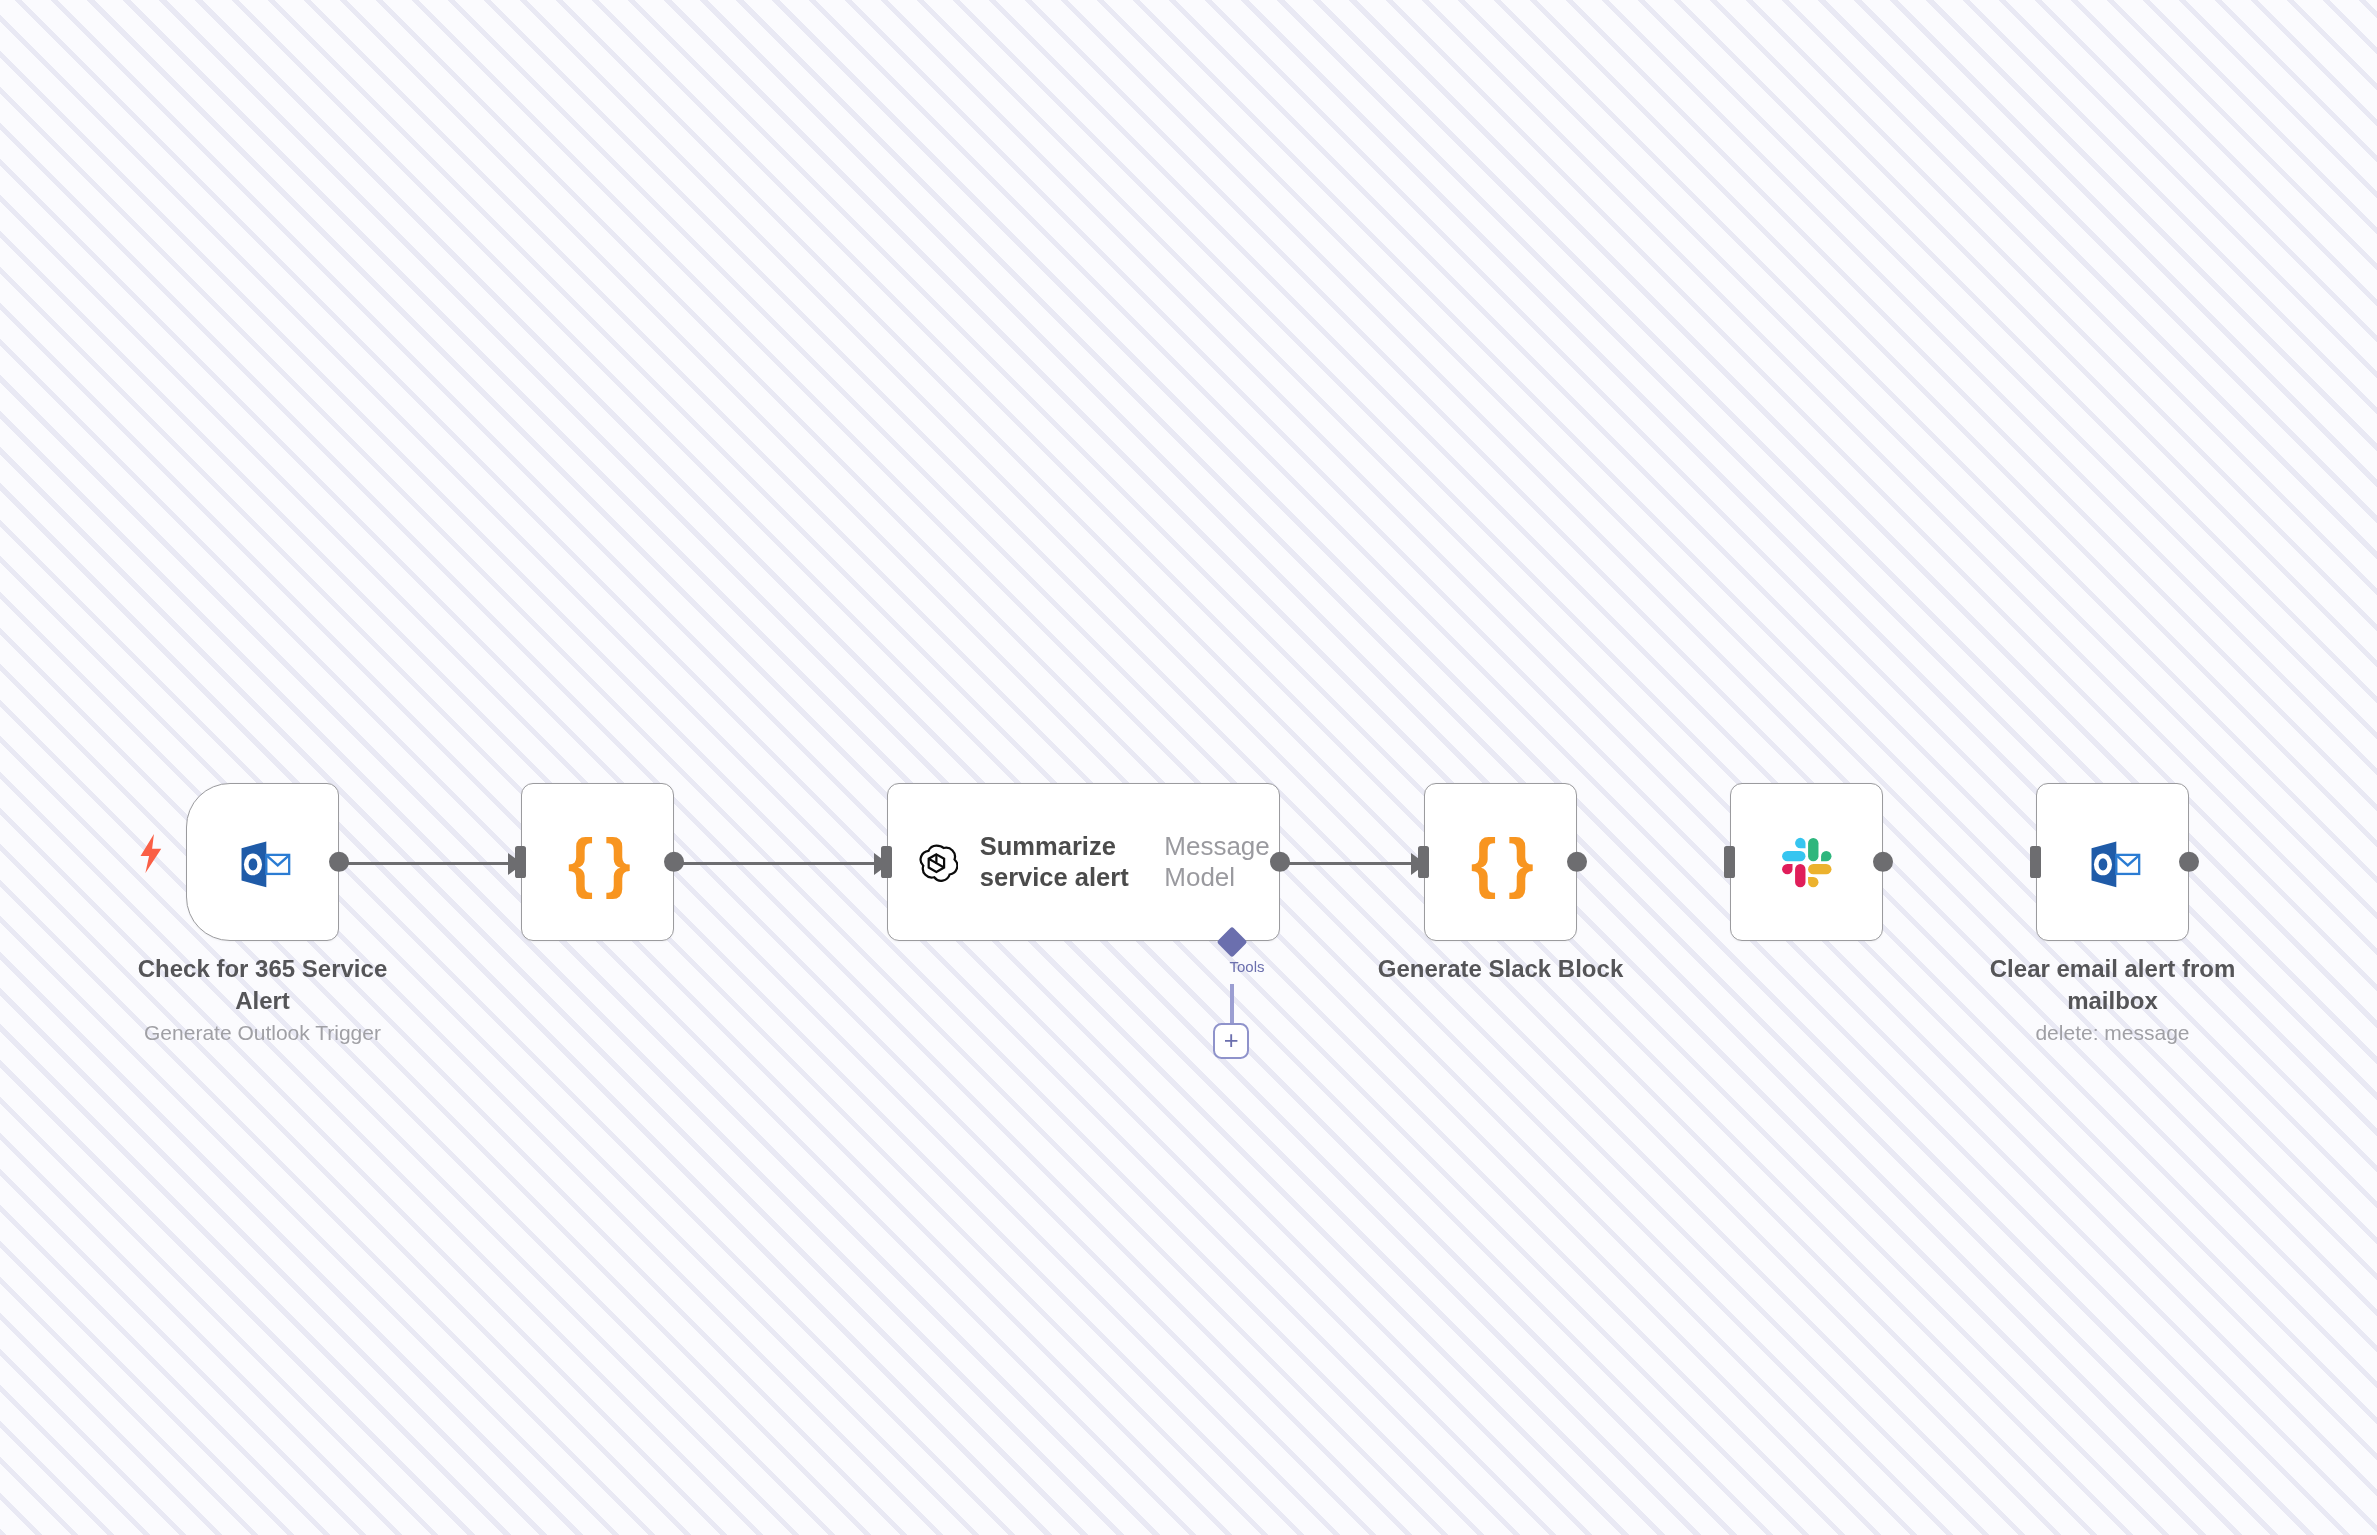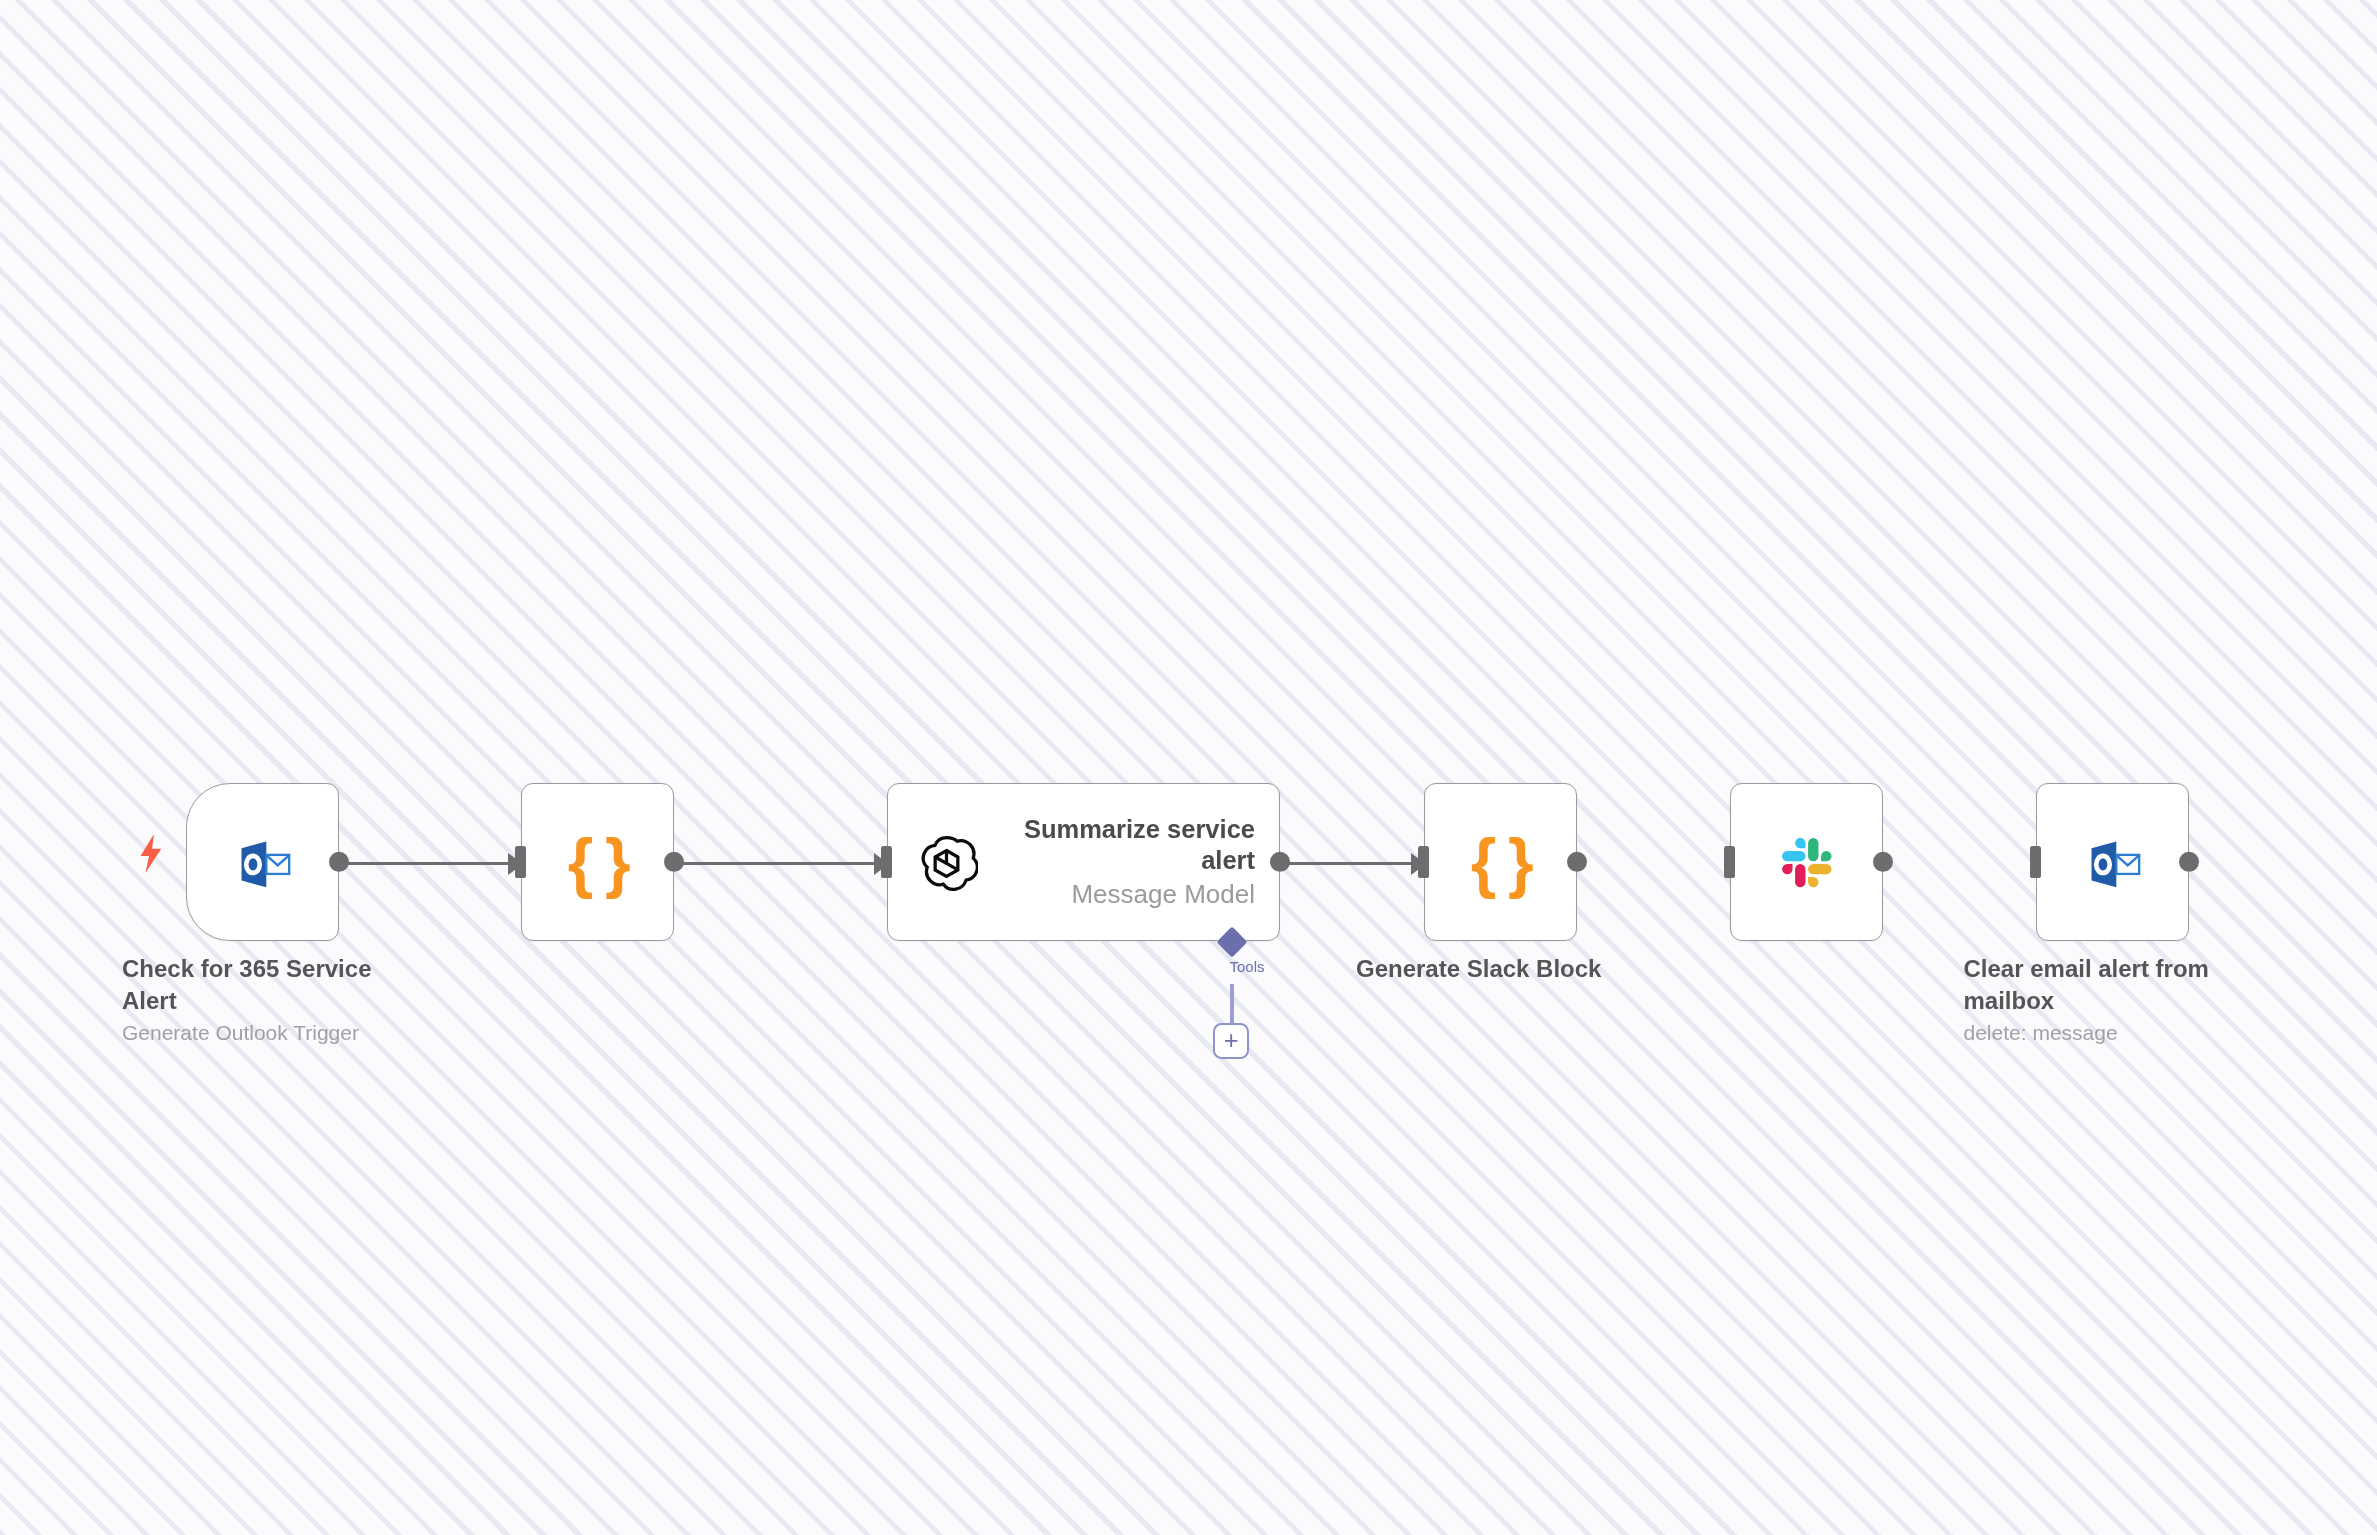--- a/index.html
+++ b/index.html
@@ -50,43 +50,43 @@
 
   
   .node-box.wide {
     justify-content: flex-start;
     padding-left: 27px;
     gap: 22px;
   }
 
   .inline-text {
     display: flex;
-    flex-direction: column;
+    flex-direction: row;
     justify-content: center;
     gap: 2px;
-    text-align: right;
   }
   .inline-title {
     font-size: 25.5px;
     font-weight: bold;
     color: #4b4b4b;
     line-height: 1.22;
     max-width: 255px;
   }
   .inline-sub {
     font-size: 26px;
     color: #9a9a9f;
     line-height: 1.2;
   }
 
   
   .node-labels {
     position: absolute;
     left: 50%;
     transform: translateX(-50%);
+    text-align: center;
     white-space: normal;
   }
   .node-title {
     font-size: 24px;
     font-weight: bold;
     color: #555558;
     line-height: 1.35;
   }
   .node-sub {
     font-size: 21px;

